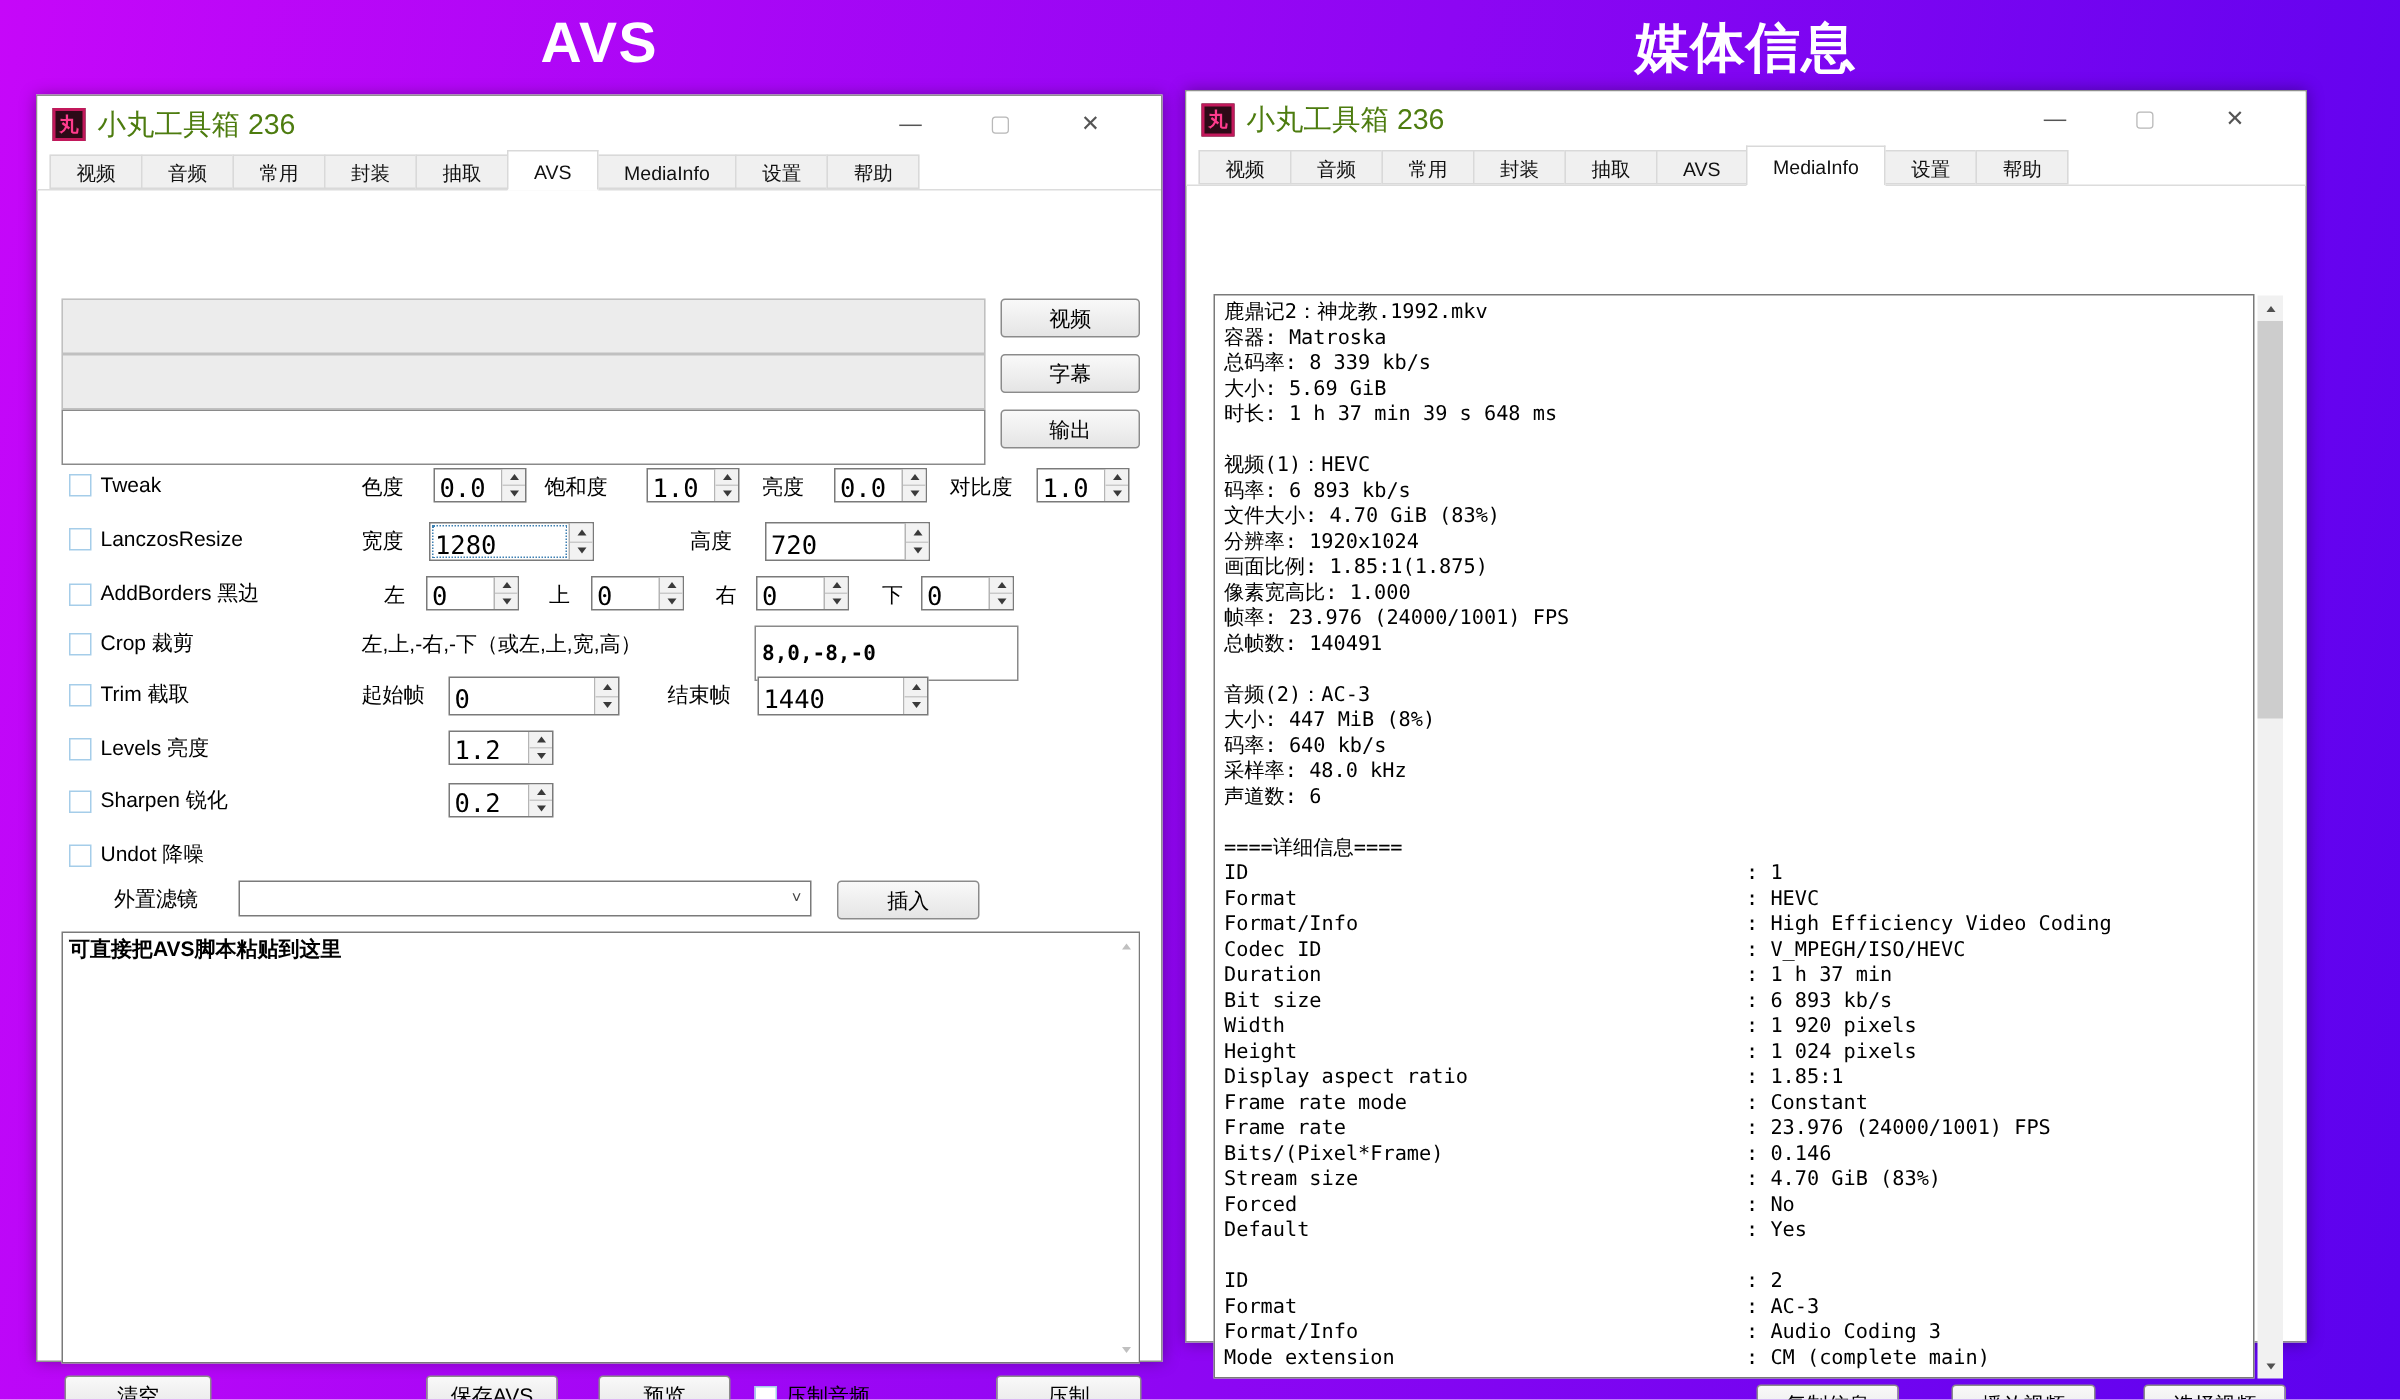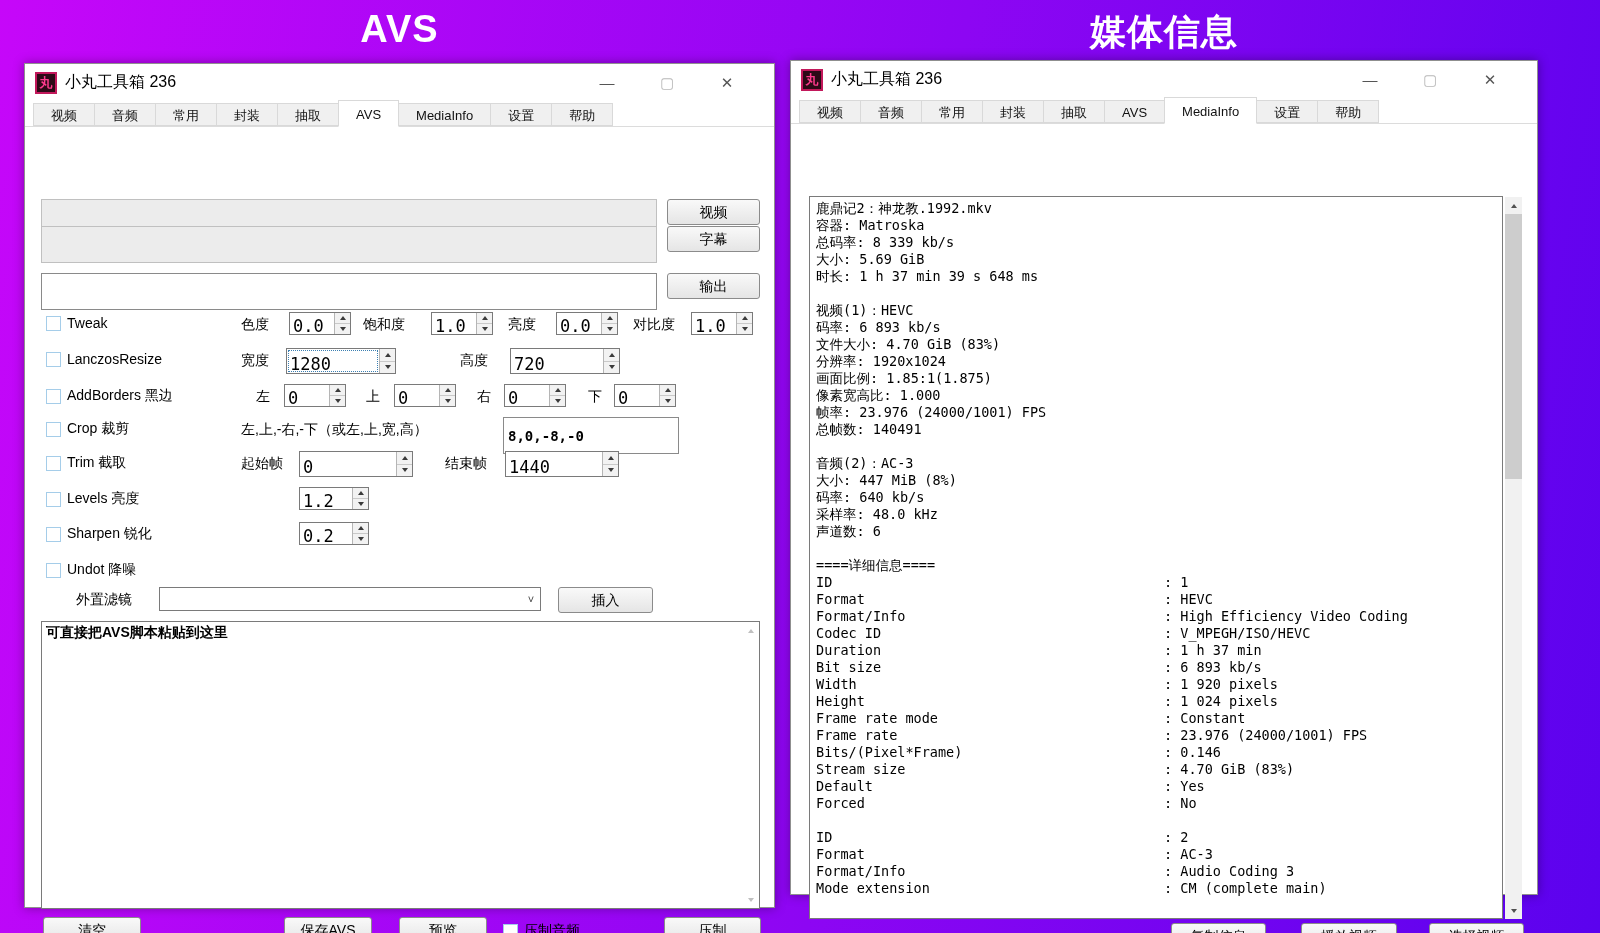--- a/index.html
+++ b/index.html
@@ -16,21 +16,21 @@
 
   .win { position:absolute; background:#fff; border:1px solid #8f8f8f;
          box-shadow:0 0 10px rgba(0,0,0,.35); }
   #win-avs  { left:24px;  top:63px; width:751px; height:845px; }
   #win-info { left:790px; top:60px; width:748px; height:835px; }
 
   .titlebar { height:37px; display:flex; align-items:center; padding:0 10px; background:#fff; }
   .appicon { width:22px; height:22px; background:#2d0a17; border:2px solid #c2185b;
              color:#ff3b8d; font-weight:bold; font-size:13px; display:flex;
              align-items:center; justify-content:center; margin-right:8px; }
-  .apptitle { font-size:16px; color:#000000; }
+  .apptitle { font-size:19px; color:#4d7c0f; }
   .winctls { margin-left:auto; margin-right:14px; display:flex; gap:14px; }
   .winctl { width:46px; height:28px; text-align:center; line-height:28px;
             font-size:15px; color:#555; }
   .winctl.max { color:#b9b9b9; }
 
   .tabbar { height:26px; display:flex; align-items:flex-end; padding-left:8px;
             border-bottom:1px solid #dcdcdc; background:#fff; }
   .tab { height:23px; line-height:23px; padding:0 17px; font-size:13px; color:#111;
          background:#f0f0f0; border:1px solid #d9d9d9; margin-right:-1px; white-space:nowrap; }
   .tab.active { background:#fff; height:27px; line-height:27px; border-bottom:1px solid #fff;
@@ -127,21 +127,21 @@
       <span class="tab">设置</span>
       <span class="tab">帮助</span>
     </div>
 
   <div class="content">
 
     <div class="row" style="top:72px;">
       <input class="txt gray" style="left: 16px; width: 616px;" value="">
       <div class="btn" style="left:642px;width:93px;">视频</div>
     </div>
-    <div class="row" style="top:99px;">
+    <div class="row" style="top:109px;">
       <input class="txt gray" style="left: 16px; width: 616px;" value="">
       <div class="btn" style="left:642px;width:93px;">字幕</div>
     </div>
     <div class="row" style="top:146px;">
       <input class="txt" style="left: 16px; width: 616px;" value="">
       <div class="btn" style="left:642px;width:93px;">输出</div>
     </div>
 
     <div class="row" style="top:185px;padding-left:36px;">
       <span class="cbgroup">
@@ -451,26 +451,27 @@
         </div>
       <div>
           <div class="mi-line mi-row"><span class="mi-label">ID</span><span class="mi-value">: 1</span></div>
           <div class="mi-line mi-row"><span class="mi-label">Format</span><span class="mi-value">: HEVC</span></div>
           <div class="mi-line mi-row"><span class="mi-label">Format/Info</span><span class="mi-value">: High Efficiency Video Coding</span></div>
           <div class="mi-line mi-row"><span class="mi-label">Codec ID</span><span class="mi-value">: V_MPEGH/ISO/HEVC</span></div>
           <div class="mi-line mi-row"><span class="mi-label">Duration</span><span class="mi-value">: 1 h 37 min</span></div>
           <div class="mi-line mi-row"><span class="mi-label">Bit size</span><span class="mi-value">: 6 893 kb/s</span></div>
           <div class="mi-line mi-row"><span class="mi-label">Width</span><span class="mi-value">: 1 920 pixels</span></div>
           <div class="mi-line mi-row"><span class="mi-label">Height</span><span class="mi-value">: 1 024 pixels</span></div>
+          <div class="mi-line mi-row"><span class="mi-label">Display aspect ratio</span><span class="mi-value">: 1.85:1</span></div>
           <div class="mi-line mi-row"><span class="mi-label">Frame rate mode</span><span class="mi-value">: Constant</span></div>
           <div class="mi-line mi-row"><span class="mi-label">Frame rate</span><span class="mi-value">: 23.976 (24000/1001) FPS</span></div>
           <div class="mi-line mi-row"><span class="mi-label">Bits/(Pixel*Frame)</span><span class="mi-value">: 0.146</span></div>
           <div class="mi-line mi-row"><span class="mi-label">Stream size</span><span class="mi-value">: 4.70 GiB (83%)</span></div>
+          <div class="mi-line mi-row"><span class="mi-label">Forced</span><span class="mi-value">: No</span></div>
           <div class="mi-line mi-row"><span class="mi-label">Default</span><span class="mi-value">: Yes</span></div>
-          <div class="mi-line mi-row"><span class="mi-label">Forced</span><span class="mi-value">: No</span></div>
           <div class="mi-line mi-row"><span class="mi-label"></span><span class="mi-value"></span></div>
           <div class="mi-line mi-row"><span class="mi-label">ID</span><span class="mi-value">: 2</span></div>
           <div class="mi-line mi-row"><span class="mi-label">Format</span><span class="mi-value">: AC-3</span></div>
           <div class="mi-line mi-row"><span class="mi-label">Format/Info</span><span class="mi-value">: Audio Coding 3</span></div>
           <div class="mi-line mi-row"><span class="mi-label">Mode extension</span><span class="mi-value">: CM (complete main)</span></div>
         </div>
     </div>
     <div class="scrollbar">
       <div class="a up">
           <span class="tri-up sb"></span>

